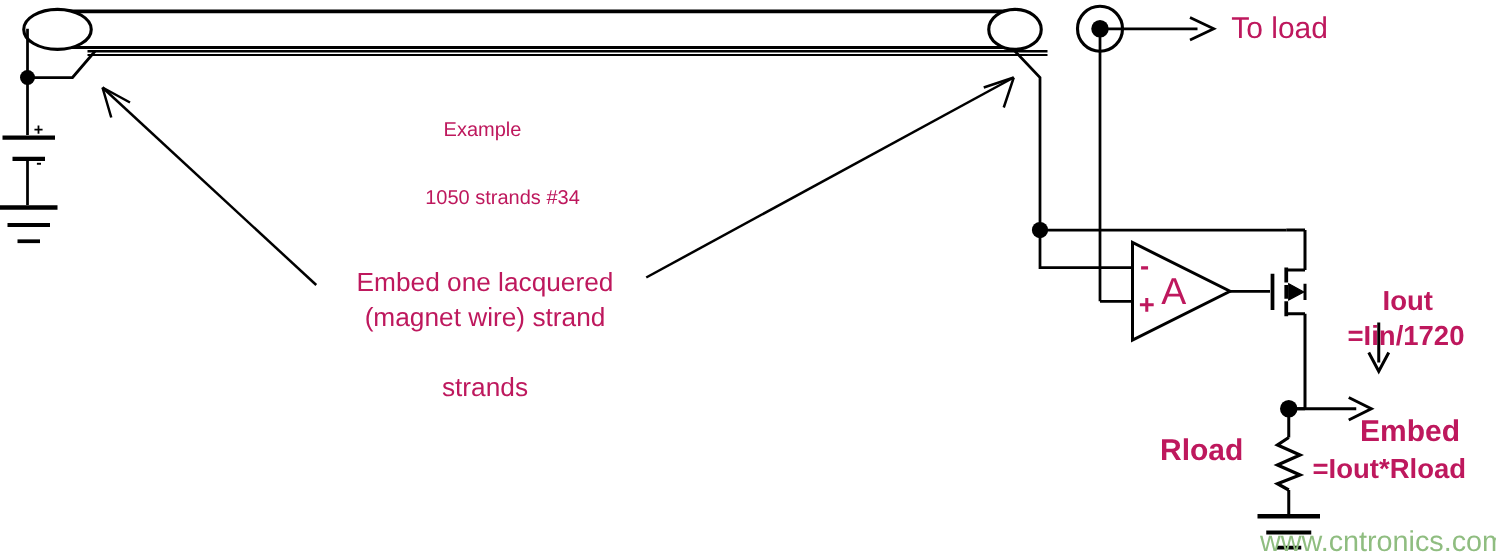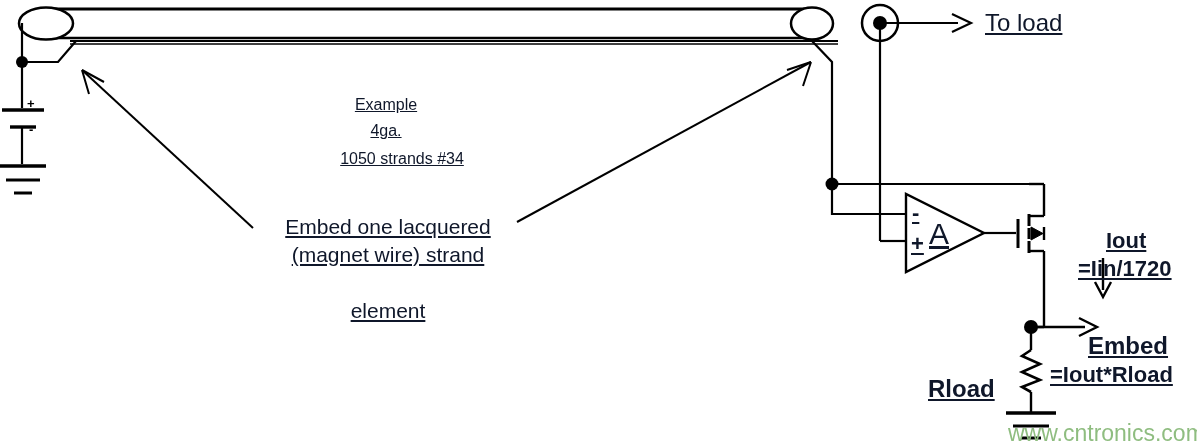--- a/index.html
+++ b/index.html
@@ -20,25 +20,24 @@
   }
   #schematic {
     position: absolute;
     left: 0;
     top: 0;
     width: 1197px;
     height: 447px;
   }
   .lbl {
     position: absolute;
-    color: #0f172a;
+    color: #be185d;
     font-family: "Liberation Sans", sans-serif;
     white-space: pre;
     line-height: 1.18;
-    text-decoration: underline;
   }
   .lbl-center { text-align: center; }
   .lbl-left   { text-align: left; }
   .t-note {
     font-size: 16px;
     font-weight: 400;
   }
   .t-annot {
     font-size: 21px;
     font-weight: 400;
@@ -168,37 +167,36 @@
     <path d="M 82,70 L 104,82 M 82,70 L 89,94" fill="none" stroke="#000" stroke-width="2"></path>
 
     <line x1="517" y1="222" x2="811" y2="62" stroke="#000" stroke-width="2"></line>
     <path d="M 811,62 L 787,70 M 811,62 L 803,86" fill="none" stroke="#000" stroke-width="2"></path>
 
   </svg>
 
   <div class="lbl lbl-left t-toload" style="left:985px; top:9px;">To load</div>
 
   <div class="lbl lbl-center t-note" style="left:243px; top:96px; width:286px;">Example</div>
-  <div class="lbl lbl-center t-note" style="left:243px; top:122px; width:286px;">4ga.</div>
   <div class="lbl lbl-center t-note" style="left:259px; top:150px; width:286px;">1050 strands #34</div>
 
   <div class="lbl lbl-center t-annot" style="left:238px; top:243px; width:300px;">(magnet wire) strand</div>
   <div class="lbl lbl-center t-annot" style="left:238px; top:215px; width:300px;">Embed one lacquered</div>
-  <div class="lbl lbl-center t-annot" style="left:238px; top:299px; width:300px;">element</div>
+  <div class="lbl lbl-center t-annot" style="left:238px; top:299px; width:300px;">strands</div>
 
   <div class="lbl lbl-left" style="left:912px; top:200px; font-size:22px; font-weight:700;">-</div>
   <div class="lbl lbl-left" style="left:911px; top:231px; font-size:22px; font-weight:700;">+</div>
   <div class="lbl lbl-left" style="left:929px; top:216px; font-size:30px; font-weight:400;">A</div>
 
   <div class="polarity" style="left:27px; top:96px;">+</div>
   <div class="polarity" style="left:29px; top:122px;">-</div>
 
   <div class="lbl lbl-left t-bold" style="left:1106px; top:228px;">Iout</div>
   <div class="lbl lbl-left t-bold" style="left:1078px; top:256px;">=Iin/1720</div>
 
   <div class="lbl lbl-left t-rload" style="left:1088px; top:332px;">Embed</div>
   <div class="lbl lbl-left t-bold" style="left:1050px; top:362px;">=Iout*Rload</div>
 
-  <div class="lbl lbl-left t-rload" style="left:928px; top:347px;margin-top:28px;">Rload</div>
+  <div class="lbl lbl-left t-rload" style="left:928px; top:347px;">Rload</div>
 
   <div class="watermark" style="left:1008px; top:420px;">www.cntronics.com</div>
 
 </div>
 
 </body></html>

